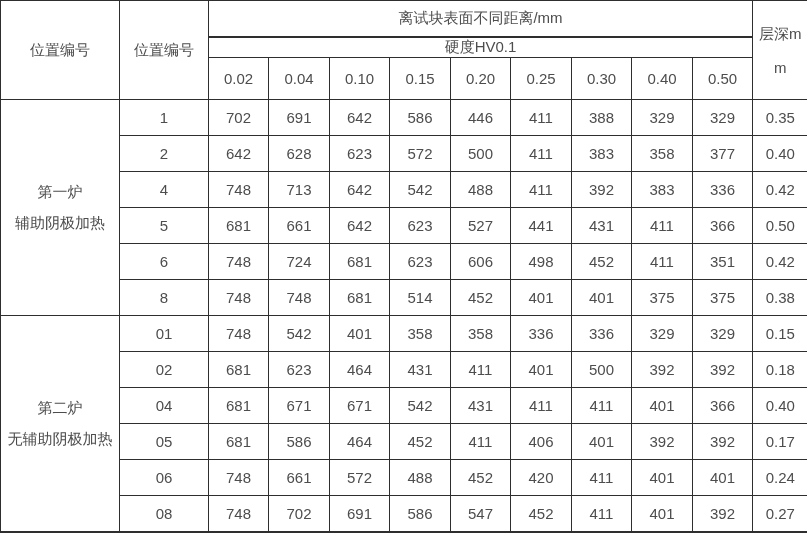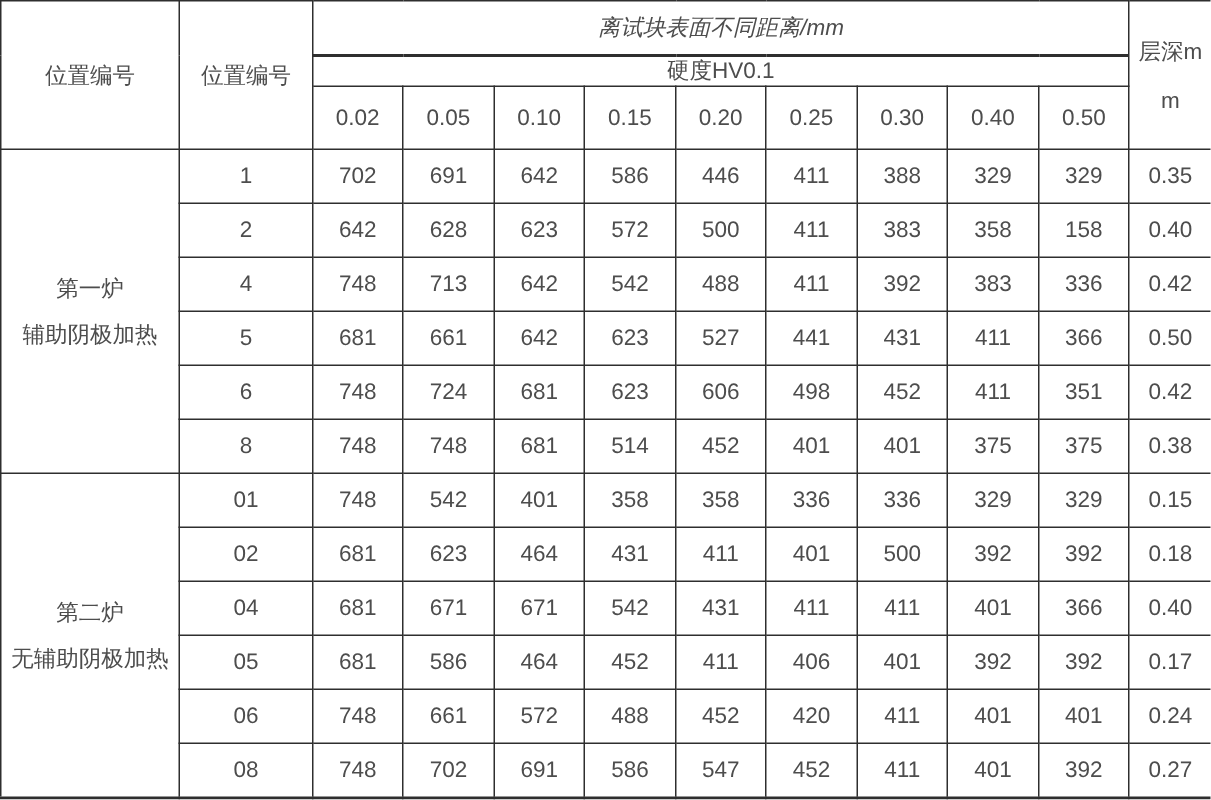--- a/index.html
+++ b/index.html
@@ -24,21 +24,21 @@
     vertical-align: middle;
     font-size: 15px;
     padding: 0;
     background: #ffffff;
   }
   td.last { border-right: none; }
   tr.h1 { height: 35px; }
   tr.h2 { height: 17px; }
   tr.h3 { height: 41px; }
   tr.dr { height: 35px; }
-  td.span-head { border-bottom: 2px solid #2e2e2e; font-style: italic; }
+  td.span-head { border-bottom: 2px solid #2e2e2e; }
   td.cond div + div { margin-top: 12px; }
   td.depth div + div { margin-top: 15px; }
 </style>
 </head>
 <body>
 
 <table>
   <colgroup>
     <col style="width:119px">
     <col style="width:89px">
@@ -61,21 +61,21 @@
       <td rowspan="3" class="last depth">
         <div>层深m</div>
         <div>m</div>
       </td>
     </tr>
     <tr class="h2">
       <td colspan="9">硬度HV0.1</td>
     </tr>
     <tr class="h3">
         <td>0.02</td>
-        <td>0.05</td>
+        <td>0.04</td>
         <td>0.10</td>
         <td>0.15</td>
         <td>0.20</td>
         <td>0.25</td>
         <td>0.30</td>
         <td>0.40</td>
         <td>0.50</td>
       </tr>
   <tr class="dr">
         <td rowspan="6" class="cond">
@@ -97,21 +97,21 @@
       <tr class="dr">
         <td>2</td>
         <td>642</td>
         <td>628</td>
         <td>623</td>
         <td>572</td>
         <td>500</td>
         <td>411</td>
         <td>383</td>
         <td>358</td>
-        <td>158</td>
+        <td>377</td>
         <td class="last">0.40</td>
       </tr>
       <tr class="dr">
         <td>4</td>
         <td>748</td>
         <td>713</td>
         <td>642</td>
         <td>542</td>
         <td>488</td>
         <td>411</td>

